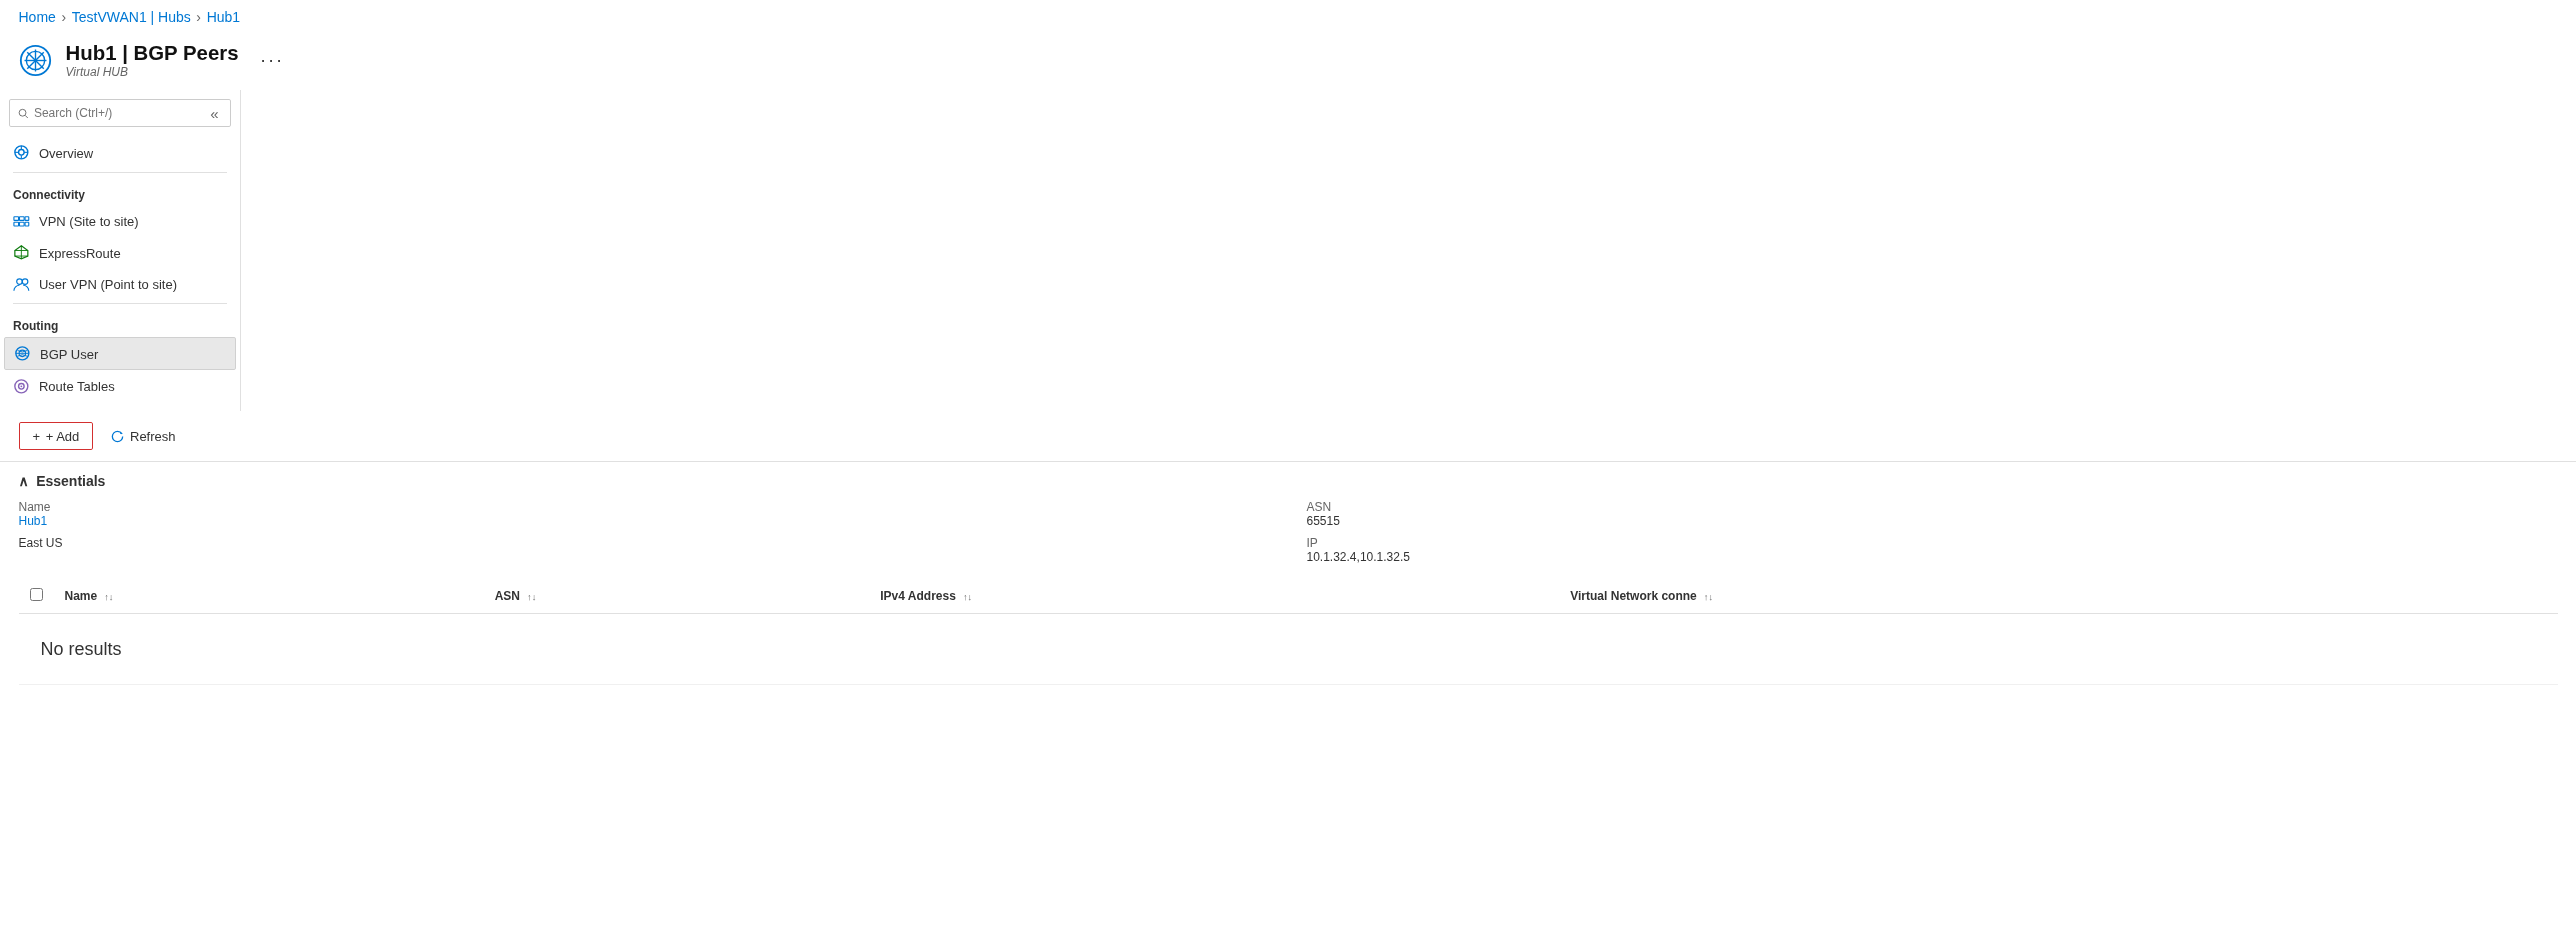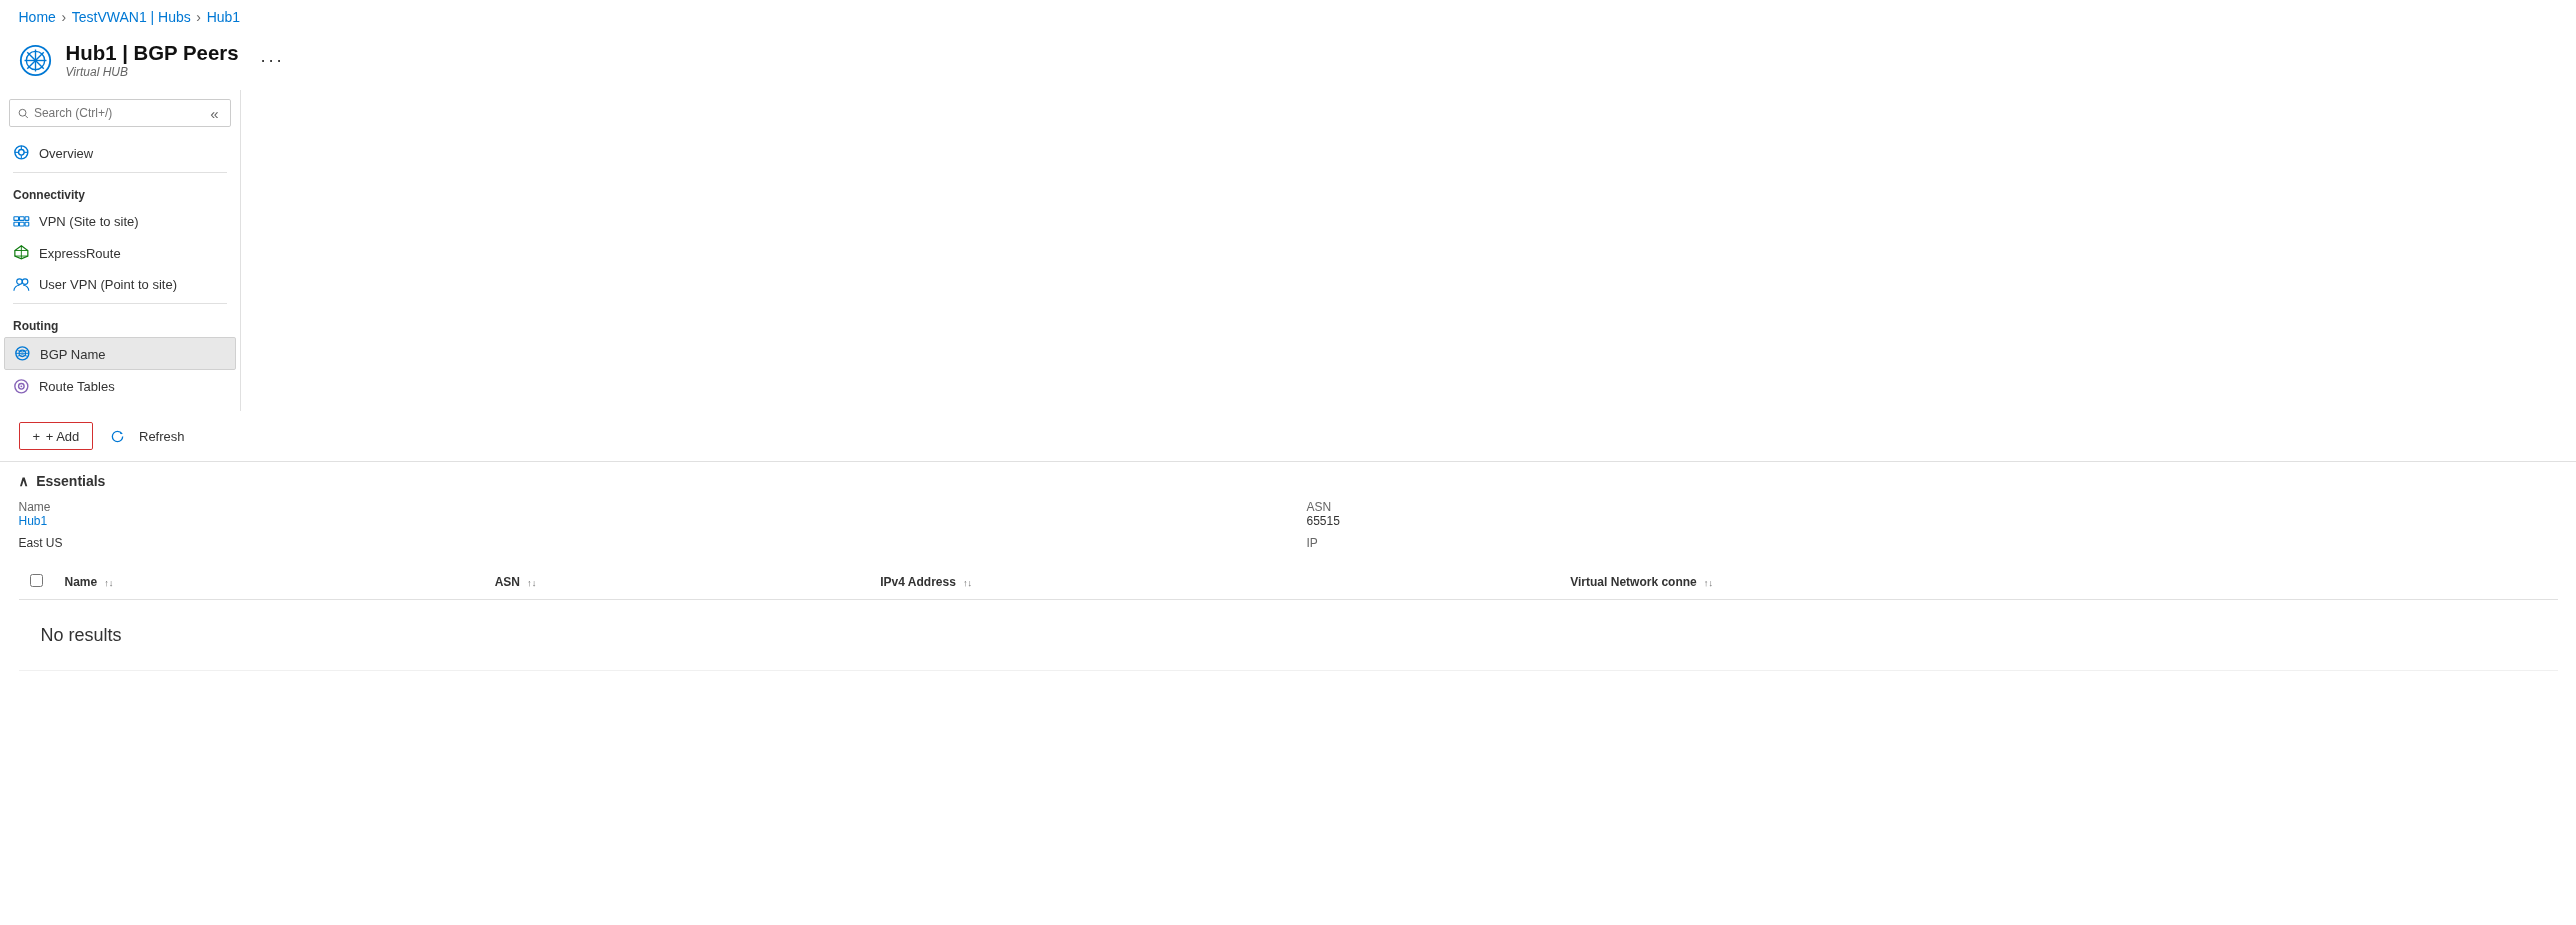--- a/index.html
+++ b/index.html
@@ -141,21 +141,21 @@
       padding: 5.6px 13px;
       background: #fff;
       color: #333;
       font-size: 13px;
       cursor: pointer;
       font-weight: 400;
     }
     .btn-refresh {
       display: flex;
       align-items: center;
-      gap: 14px;
+      gap: 5px;
       border: none;
       background: transparent;
       color: #333;
       font-size: 13px;
       cursor: pointer;
       padding: 5.6px 13px;
     }
 
     
     .essentials-header {
@@ -326,21 +326,21 @@
     <div class="sidebar-section-label">Routing</div>
 
     <div class="sidebar-item active">
       <svg width="16.7" height="16.7" viewBox="0 0 18 18" fill="none">
         <circle cx="9" cy="9" r="7" stroke="#0078d4" stroke-width="1.5" fill="none"></circle>
         <circle cx="9" cy="9" r="3.5" stroke="#0078d4" stroke-width="1.2" fill="none"></circle>
         <line x1="2" y1="9" x2="16" y2="9" stroke="#0078d4" stroke-width="1"></line>
         <path d="M4,6 Q9,9 14,6" stroke="#0078d4" stroke-width="1" fill="none"></path>
         <path d="M4,12 Q9,9 14,12" stroke="#0078d4" stroke-width="1" fill="none"></path>
       </svg>
-      <span>BGP Name</span>
+      <span>BGP User</span>
     </div>
 
     <div class="sidebar-item">
       <svg width="16.7" height="16.7" viewBox="0 0 18 18" fill="none">
         <circle cx="9" cy="9" r="7" stroke="#8764b8" stroke-width="1.5" fill="none"></circle>
         <circle cx="9" cy="9" r="3" stroke="#8764b8" stroke-width="1.5" fill="none"></circle>
         <circle cx="9" cy="9" r="1" fill="#8764b8"></circle>
       </svg>
       <span>Route Tables</span>
     </div>
@@ -376,20 +376,21 @@
       </div>
       <div class="essentials-item">
         <label>ASN</label>
         <div class="value">65515</div>
       </div>
       <div class="essentials-item">
         <div class="value">East US</div>
       </div>
       <div class="essentials-item">
         <label>IP</label>
+        <div class="value">10.1.32.4,10.1.32.5</div>
       </div>
     </div>
 
     <div class="table-wrapper">
       <table class="data-table">
         <thead>
           <tr>
             <th class="checkbox-cell">
               <input type="checkbox" style="">
             </th>

